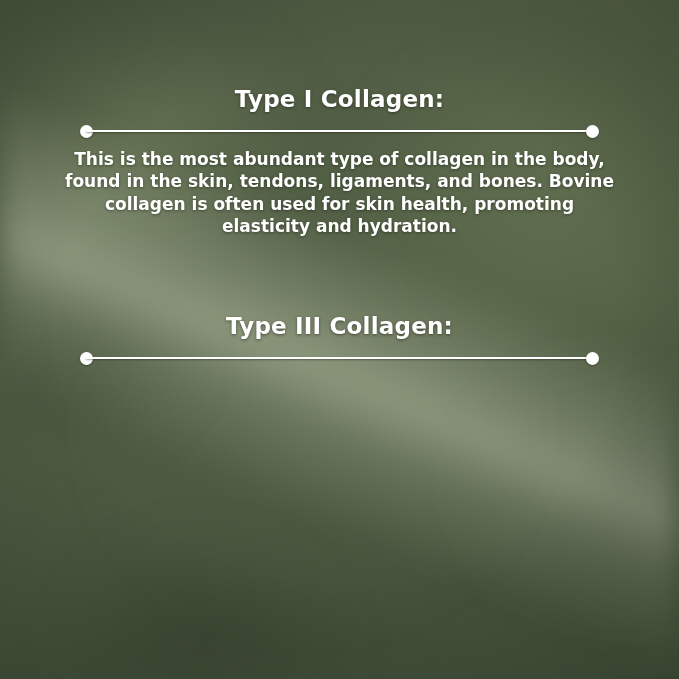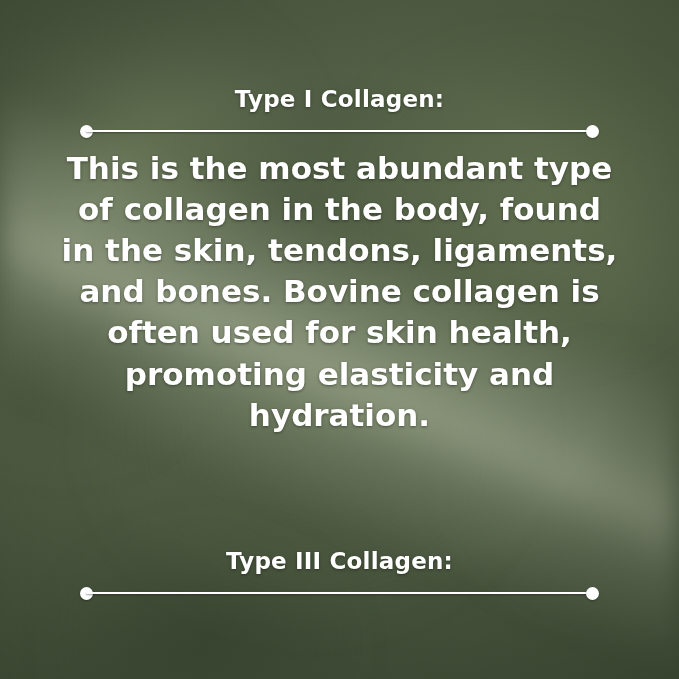--- a/index.html
+++ b/index.html
@@ -75,21 +75,21 @@
     flex-direction: column;
     justify-content: flex-start;
     padding: 86px 24px 12px 24px;
   }
 
   .section {
     width: 100%;
     text-align: center;
   }
   .section.second {
-    margin-top: 112px;
+    margin-top: 75px;
   }
 
   .section-title {
     color: #ffffff;
     font-size: 23px;
     font-weight: bold;
     letter-spacing: 0.2px;
     line-height: 1.2;
     margin: 0 0 11px 0;
     text-shadow: 0 1px 3px rgba(20,28,16,0.55);
@@ -119,21 +119,21 @@
     height: 13px;
     border-radius: 50%;
     background: #ffffff;
     box-shadow: 0 1px 2px rgba(20,28,16,0.45);
   }
   .rule-dot.left { left: 0; }
   .rule-dot.right { right: 0; }
 
   .section-body {
     color: #ffffff;
-    font-size: 31px;
+    font-size: 17px;
     font-weight: bold;
     line-height: 1.33;
     margin: 0 auto;
     max-width: 560px;
     text-shadow: 0 1px 3px rgba(20,28,16,0.5);
   }
 </style>
 </head>
 <body>
 

